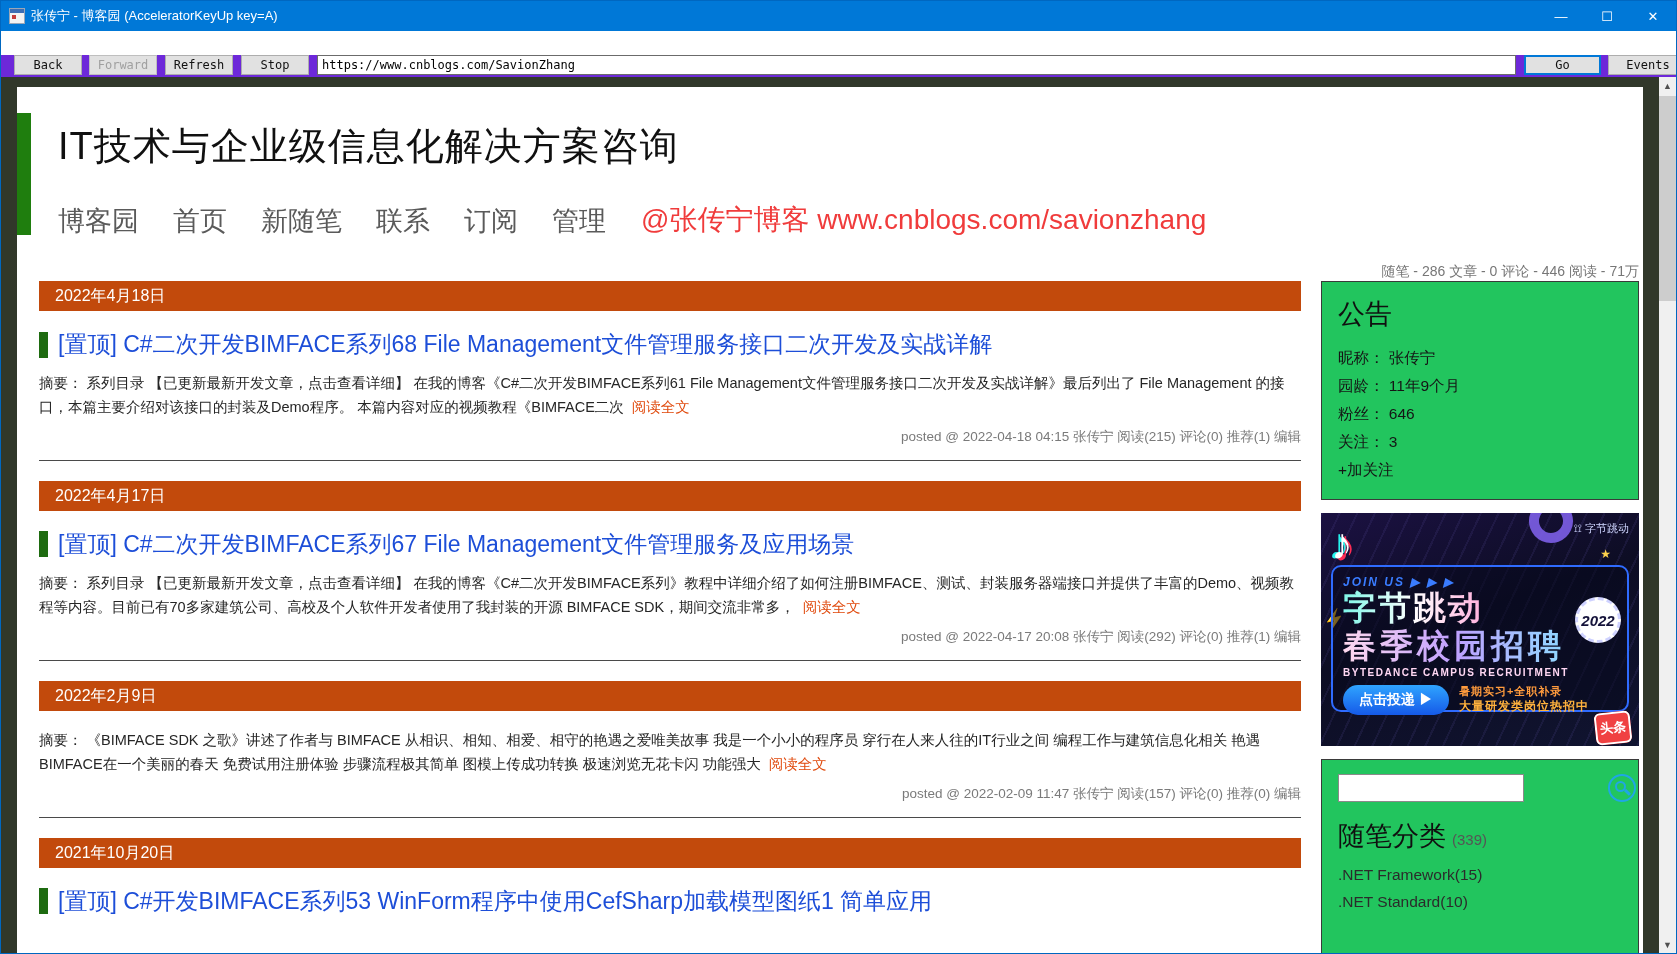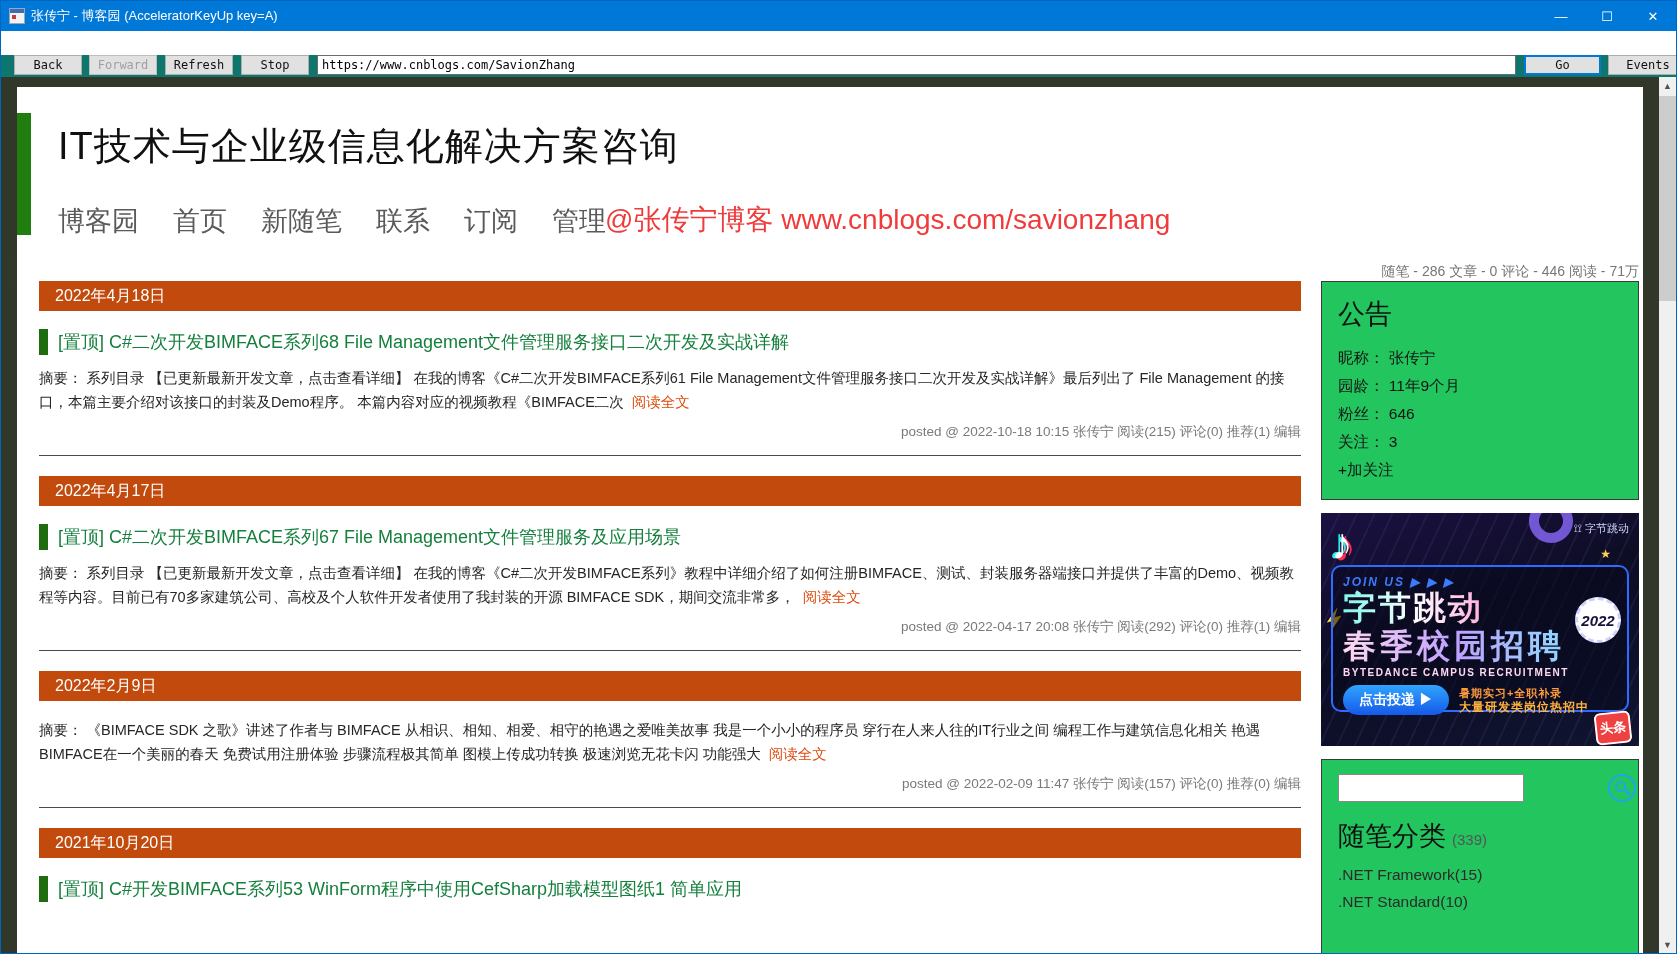--- a/index.html
+++ b/index.html
@@ -19,21 +19,21 @@
   .title-text { flex:1; white-space:nowrap; overflow:hidden; }
   .winbtn { width:46px; height:30px; display:flex; align-items:center; justify-content:center;
             font-size:13px; color:#fff; }
 
   
   .menubar { position:absolute; left:0; top:30px; right:0; height:24px; background:#fff;
              display:flex; align-items:flex-start; font-size:13px; color:#1a1a1a;margin-top:48px; }
   .menu-item { padding:0 9px; height:100%; display:flex; align-items:center; }
 
   
-  .toolbar { position:absolute; left:0; top:54px; right:0; height:22px; background:#0f766e; }
+  .toolbar { position:absolute; left:0; top:54px; right:0; height:22px; background:#6d28d9; }
   .tbtn { position:absolute; top:0; height:20px; background:#e1e1e1; border:1px solid #adadad;
           font-family:"DejaVu Sans Mono", monospace; font-size:12px; color:#111;
           display:flex; align-items:center; justify-content:center; }
   .tbtn.disabled { color:#a0a0a0; border-color:#bfbfbf; }
   .tbtn.focused { border:2px solid #0078D7; }
   .urlbox { position:absolute; top:0; left:316px; width:1199px; height:20px; border:1px solid #6b6b6b;
             background:#fff; font-family:"DejaVu Sans Mono", monospace; font-size:12px; color:#000;
             padding:0 4px; }
 
   
@@ -45,32 +45,32 @@
                #31382a; }
 
   .page { position:absolute; left:16px; top:10px; width:1626px; bottom:-2px; background:#fff;
           overflow:hidden; }
 
   
   .green-bar { position:absolute; left:0; top:26px; width:14px; height:122px; background:#1f7e0e; }
   .blog-title { position:absolute; left:41px; top:34px; font-size:38px; color:#101010; letter-spacing:1px; }
   .blog-nav { position:absolute; left:41px; top:116px; font-size:27px; color:#5a5a5a; display:flex; gap:34px; }
   .blog-nav span { cursor:default; }
-  .watermark { position:absolute; left:588px; top:114px; font-size:28px; color:#f03b3b; white-space:nowrap; }
+  .watermark { position:absolute; left:624px; top:114px; font-size:28px; color:#f03b3b; white-space:nowrap; }
   .stats { position:absolute; right:4px; top:176px; font-size:14px; color:#777; }
 
   
   .columns { position:absolute; left:22px; top:194px; width:1600px; display:flex; }
   .main-col { width:1262px; }
   .side-col { width:318px; margin-left:20px; }
 
   
   .datebar { height:30px; line-height:30px; background:#c24a0c; color:#fff; font-size:16px;
              padding-left:16px; margin-bottom:18px; }
-  .post-title { display:flex; align-items:center; font-size:18px; color:#15803d; margin-bottom:12px; }
+  .post-title { display:flex; align-items:center; font-size:23px; color:#1d4ed8; margin-bottom:12px; }
   .post-marker { width:9px; height:26px; background:#1e6b10; margin-right:10px; flex:none; }
   .post-summary { font-size:14.5px; color:#262626; line-height:1.65; }
   .read-more { color:#e04a0d; margin-left:8px; text-decoration:none; cursor:pointer; }
   .post-meta { text-align:right; color:#7a7a7a; font-size:13.5px; margin-top:8px; }
   .day-sep { border:none; border-bottom:1.5px solid #4a4a4a; margin:14px 0 20px; }
 
   
   .side-box { border:1px solid #3a3a3a; background:#22c55e; padding:14px 16px 16px; }
   .side-box h2 { font-size:27px; font-weight:400; color:#101010; margin-bottom:12px; }
   .notice-line { font-size:15.5px; color:#151515; line-height:1.8; }
@@ -93,21 +93,21 @@
   .ad-line1 { font-size:33px; font-weight:bold; letter-spacing:2px; line-height:1.15;
               background:linear-gradient(90deg,#7ef7e8,#ffffff,#ffb0dd);
               -webkit-background-clip:text; background-clip:text; color:transparent; display:inline-block; }
   .ad-badge { position:absolute; right:6px; top:30px; width:46px; height:46px; border-radius:50%;
               background:#fff; border:3px dashed #cfd2ff; display:flex; align-items:center; justify-content:center;
               font-size:15px; font-weight:bold; font-style:italic; color:#14123a; }
   .ad-line2 { font-size:33px; font-weight:bold; letter-spacing:4px; line-height:1.15;
               background:linear-gradient(90deg,#ffd9ef,#c0a0ff,#8fd8ff);
               -webkit-background-clip:text; background-clip:text; color:transparent; display:inline-block; }
   .ad-en { font-size:10px; font-weight:bold; letter-spacing:1.5px; color:#ffd7f3; margin-top:2px; }
-  .ad-bottom { display:flex; align-items:flex-end; margin-top:7px; }
+  .ad-bottom { display:flex; align-items:flex-start; margin-top:7px; }
   .ad-btn { background:linear-gradient(180deg,#2fa4ff,#1559e8); color:#fff; font-weight:bold;
             font-size:14px; padding:6px 16px; border-radius:999px; white-space:nowrap; cursor:pointer; }
   .ad-notes { margin-left:10px; line-height:1.25; white-space:nowrap; }
   .ad-note1 { color:#ff9b3d; font-size:11px; font-weight:bold; letter-spacing:1px; }
   .ad-note2 { color:#ffb23d; font-size:12px; font-weight:bold; letter-spacing:1px; }
   .ad-sticker { position:absolute; right:8px; bottom:2px; width:36px; height:32px; background:#f04142;
                 border-radius:6px; color:#fff; font-size:13px; font-weight:bold;
                 display:flex; align-items:center; justify-content:center; transform:rotate(-6deg);
                 box-shadow:0 0 0 2px #fff inset; }
 
@@ -179,21 +179,21 @@
 
         <div class="main-col">
 
           <div>
             <div class="datebar">2022年4月18日</div>
             <div class="post-title">
               <span class="post-marker"></span>
               <span>[置顶] C#二次开发BIMFACE系列68 File Management文件管理服务接口二次开发及实战详解</span>
             </div>
             <div class="post-summary"><span>摘要： 系列目录 【已更新最新开发文章，点击查看详细】 在我的博客《C#二次开发BIMFACE系列61 File Management文件管理服务接口二次开发及实战详解》最后列出了 File Management 的接口，本篇主要介绍对该接口的封装及Demo程序。 本篇内容对应的视频教程《BIMFACE二次</span><a class="read-more">阅读全文</a></div>
-            <div class="post-meta">posted @ 2022-10-18 10:15 张传宁 阅读(215) 评论(0) 推荐(1) 编辑</div>
+            <div class="post-meta">posted @ 2022-04-18 04:15 张传宁 阅读(215) 评论(0) 推荐(1) 编辑</div>
             <hr class="day-sep">
           </div>
 
           <div>
             <div class="datebar">2022年4月17日</div>
             <div class="post-title">
               <span class="post-marker"></span>
               <span>[置顶] C#二次开发BIMFACE系列67 File Management文件管理服务及应用场景</span>
             </div>
             <div class="post-summary"><span>摘要： 系列目录 【已更新最新开发文章，点击查看详细】 在我的博客《C#二次开发BIMFACE系列》教程中详细介绍了如何注册BIMFACE、测试、封装服务器端接口并提供了丰富的Demo、视频教程等内容。目前已有70多家建筑公司、高校及个人软件开发者使用了我封装的开源 BIMFACE SDK，期间交流非常多，</span><a class="read-more">阅读全文</a></div>

